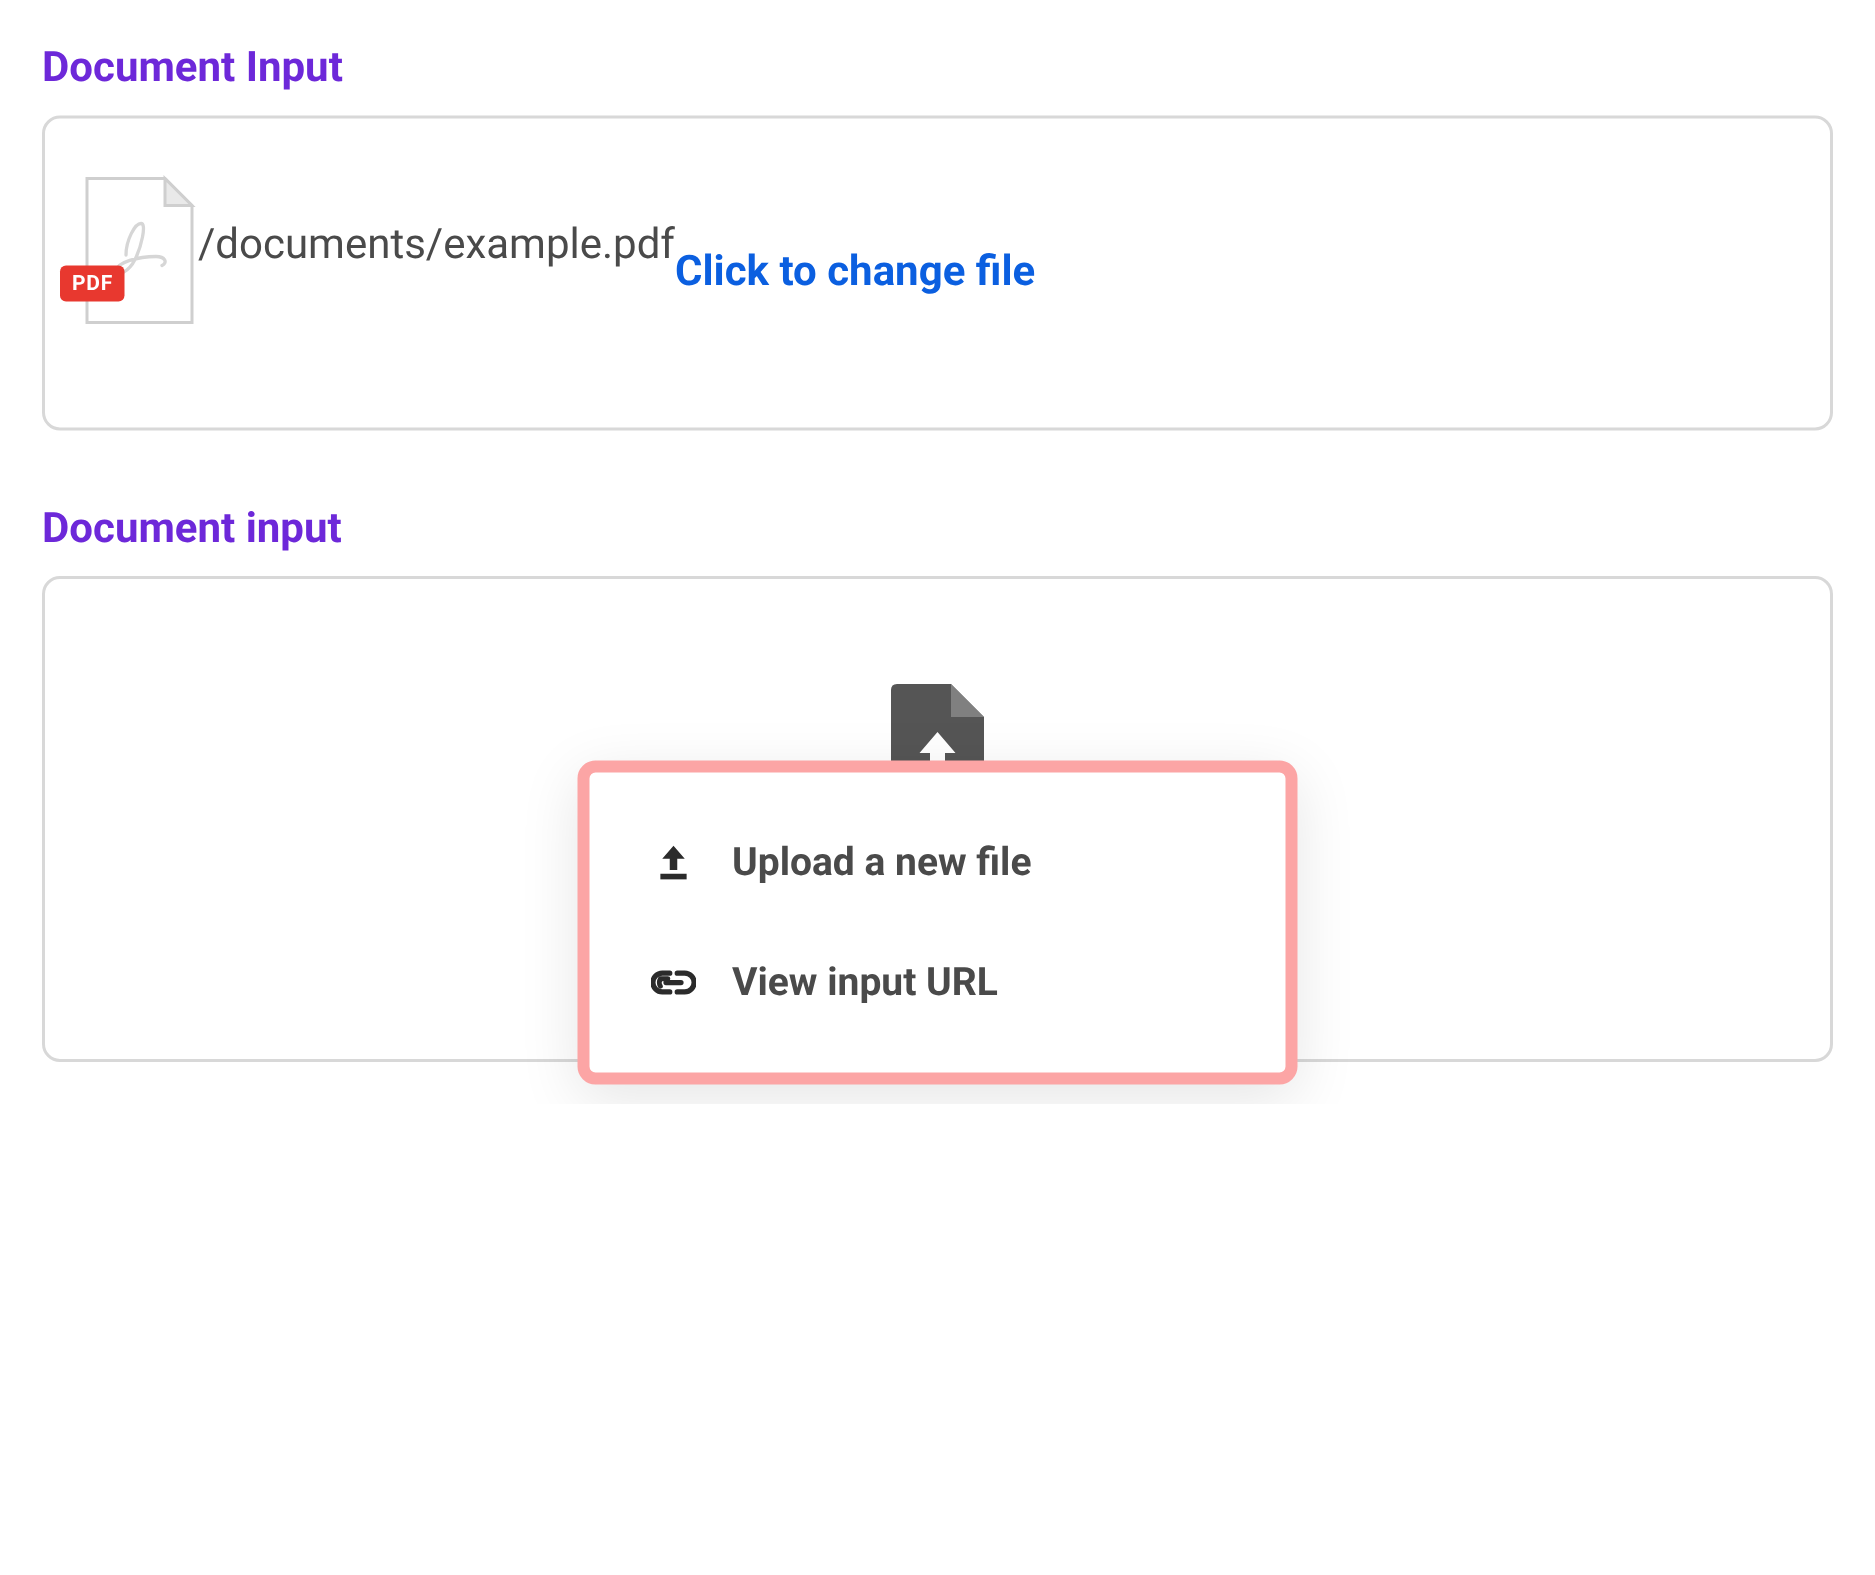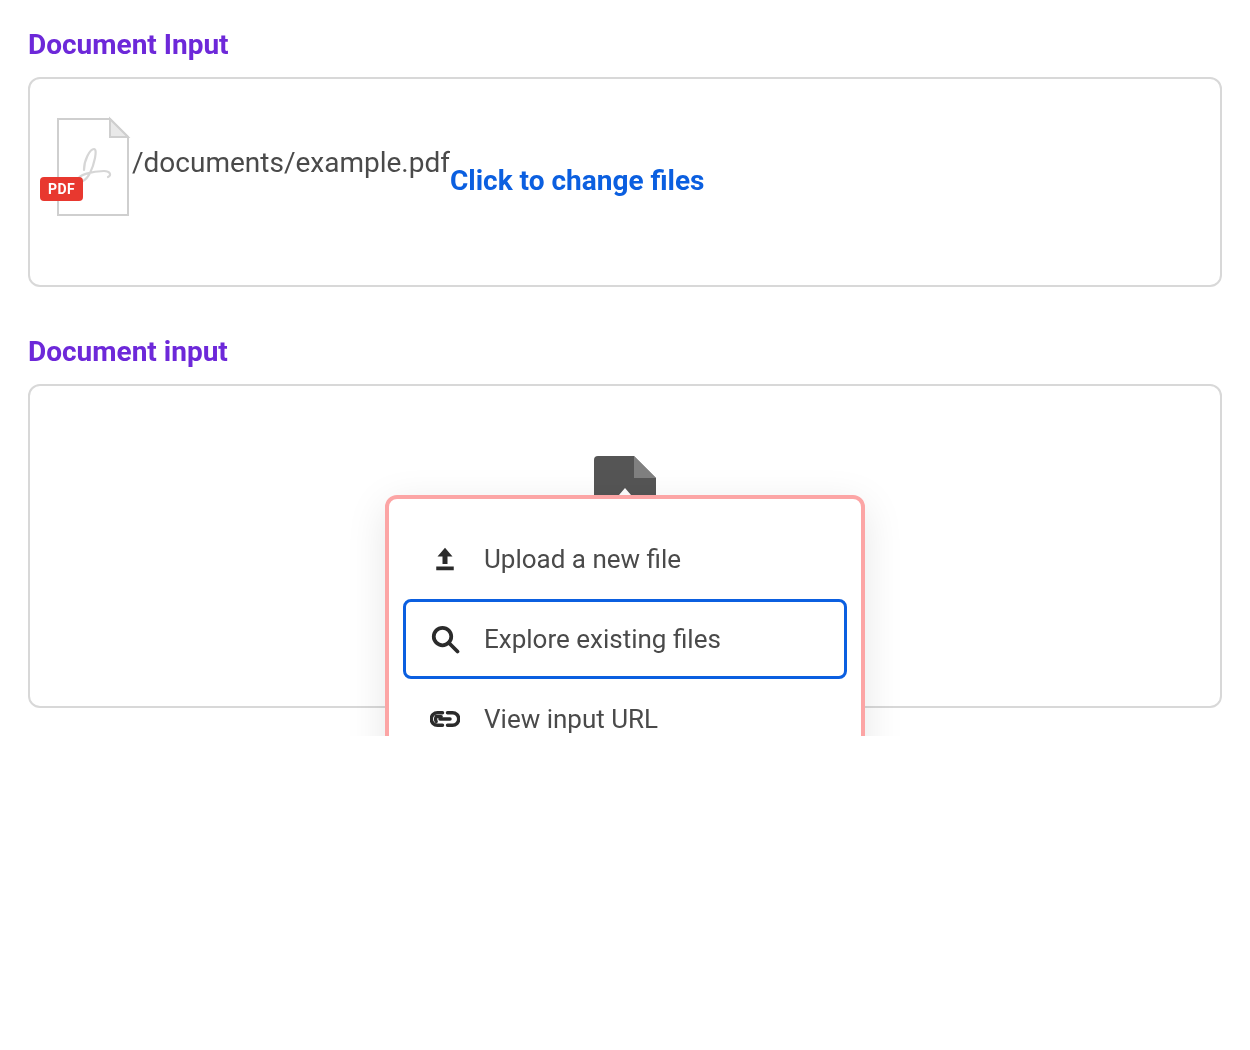--- a/index.html
+++ b/index.html
@@ -100,29 +100,30 @@
       height: 76px;
     }
     .upload-file-icon .doc-body {
       fill: #555;
     }
     .upload-file-icon .doc-fold {
       fill: #888;
     }
     .popup {
       position: absolute;
-      top: 160px;
+      top: 172px;
       left: 50%;
       transform: translateX(-50%);
       width: 480px;
       background: #fff;
-      border: 4px solid #fca5a5;
+      border: 8px solid #fca5a5;
       border-radius: 12px;
       box-shadow: 0 10px 40px rgba(0,0,0,0.1);
       padding: 20px 14px;
+      font-weight: bold;
     }
     .popup-item {
       display: flex;
       align-items: center;
       gap: 22px;
       padding: 20px 22px;
       border-radius: 8px;
       font-size: 26px;
       color: #4a4a4a;
       cursor: pointer;
@@ -152,21 +153,21 @@
   <div class="field-box box1">
     <div class="pdf-icon-wrap">
       <svg class="pdf-doc" viewBox="0 0 78 104">
         <path class="page" d="M4 4 H56 L74 22 V100 H4 Z"></path>
         <path class="fold" d="M56 4 L56 22 L74 22 Z"></path>
         <path class="acro" d="M30 55 C30 45 36 34 40 34 C44 34 40 50 36 58 C32 66 24 70 24 65 C24 60 38 56 50 56 C56 56 58 60 54 62"></path>
       </svg>
       <div class="pdf-badge">PDF</div>
     </div>
     <div class="file-path">/documents/example.pdf</div>
-    <div class="change-link">Click to change files</div>
+    <div class="change-link">Click to change file</div>
   </div>
 </div>
 
 <div class="box2-outer">
   <div class="section-label">Document input</div>
   <div class="field-box box2">
     <svg class="upload-file-icon" viewBox="0 0 62 76">
       <path class="doc-body" d="M4 0 H40 L62 22 V72 Q62 76 58 76 H4 Q0 76 0 72 V4 Q0 0 4 0 Z"></path>
       <path class="doc-fold" d="M40 0 L62 22 L40 22 Z" fill="#ffffff" opacity="0.85"></path>
       <path d="M31 32 L43 46 H36 V58 H26 V46 H19 Z" fill="#fff"></path>
@@ -176,29 +177,20 @@
   <div class="popup">
     <div class="popup-item">
       <span class="icon">
         <svg viewBox="0 0 24 24">
             <path fill="#2b2b2b" d="M12 3 L18 10 H14 V16 H10 V10 H6 Z"></path>
             <rect x="5" y="18" width="14" height="3" fill="#2b2b2b"></rect>
           </svg>
       </span>
       <span>Upload a new file</span>
     </div>
-    <div class="popup-item selected">
-      <span class="icon">
-        <svg viewBox="0 0 24 24">
-            <circle cx="10" cy="10" r="7" fill="none" stroke="#2b2b2b" stroke-width="3"></circle>
-            <line x1="15" y1="15" x2="22" y2="22" stroke="#2b2b2b" stroke-width="3" stroke-linecap="round"></line>
-          </svg>
-      </span>
-      <span>Explore existing files</span>
-    </div>
     <div class="popup-item">
       <span class="icon">
         <svg viewBox="0 0 24 24">
           <path d="M9 12 A4 4 0 0 1 9 8 L13 8" fill="none" stroke="#2b2b2b" stroke-width="2.6" stroke-linecap="round" transform="translate(-4 2)"></path>
           <path fill="none" stroke="#2b2b2b" stroke-width="2.8" stroke-linecap="round" d="M10 7 H6 A5 5 0 0 0 6 17 H10 M14 7 H18 A5 5 0 0 1 18 17 H14 M8 12 H16"></path>
         </svg>
       </span>
       <span>View input URL</span>
     </div>
   </div>

